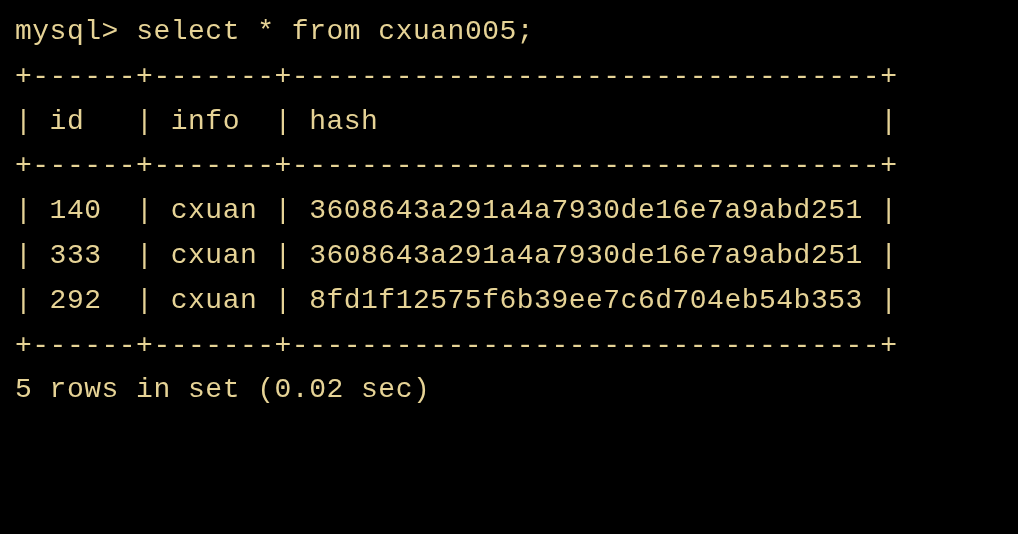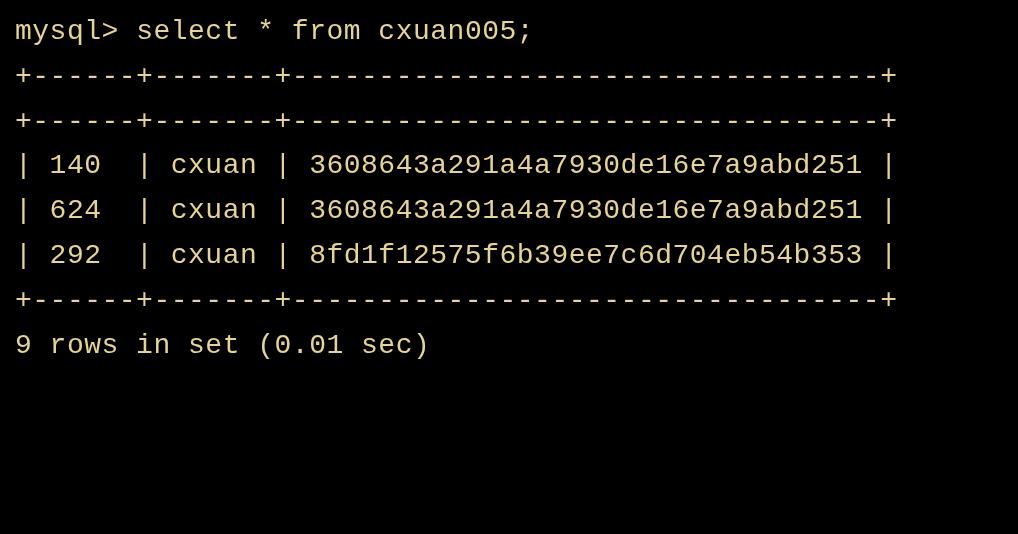--- a/index.html
+++ b/index.html
@@ -22,19 +22,20 @@
     .terminal-line {
       white-space: pre;
     }
   </style>
 </head>
 <body>
 
 <div>
   <div class="terminal-line"><span>mysql&gt; </span><span>select * from cxuan005;</span></div>
   <div class="terminal-line">+------+-------+----------------------------------+</div>
+  <div class="terminal-line">| id   | info  | hash                             |</div>
   <div class="terminal-line">+------+-------+----------------------------------+</div>
   <div class="terminal-line">| 140  | cxuan | 3608643a291a4a7930de16e7a9abd251 |</div>
-  <div class="terminal-line">| 624  | cxuan | 3608643a291a4a7930de16e7a9abd251 |</div>
+  <div class="terminal-line">| 333  | cxuan | 3608643a291a4a7930de16e7a9abd251 |</div>
   <div class="terminal-line">| 292  | cxuan | 8fd1f12575f6b39ee7c6d704eb54b353 |</div>
   <div class="terminal-line">+------+-------+----------------------------------+</div>
-  <div class="terminal-line">9 rows in set (0.01 sec)</div>
+  <div class="terminal-line">5 rows in set (0.02 sec)</div>
 </div>
 
 </body></html>

